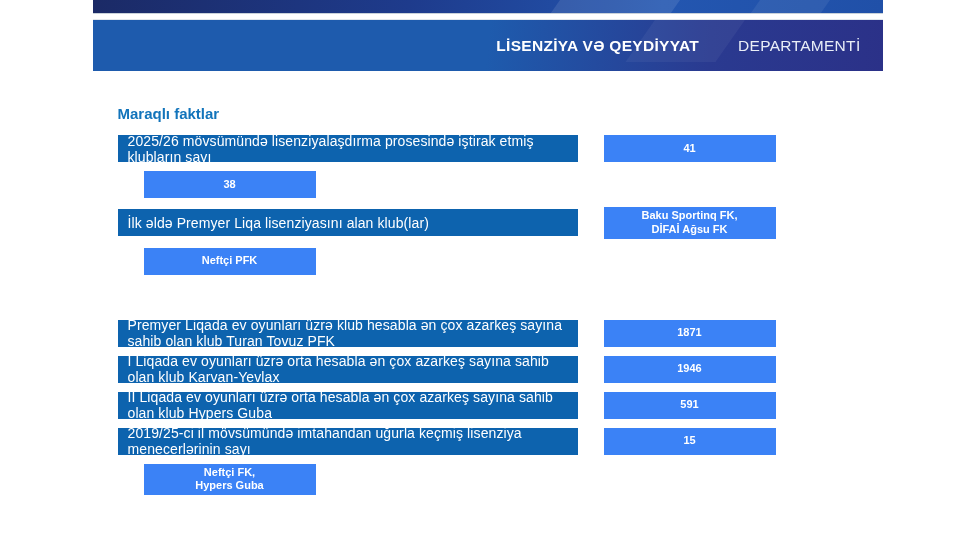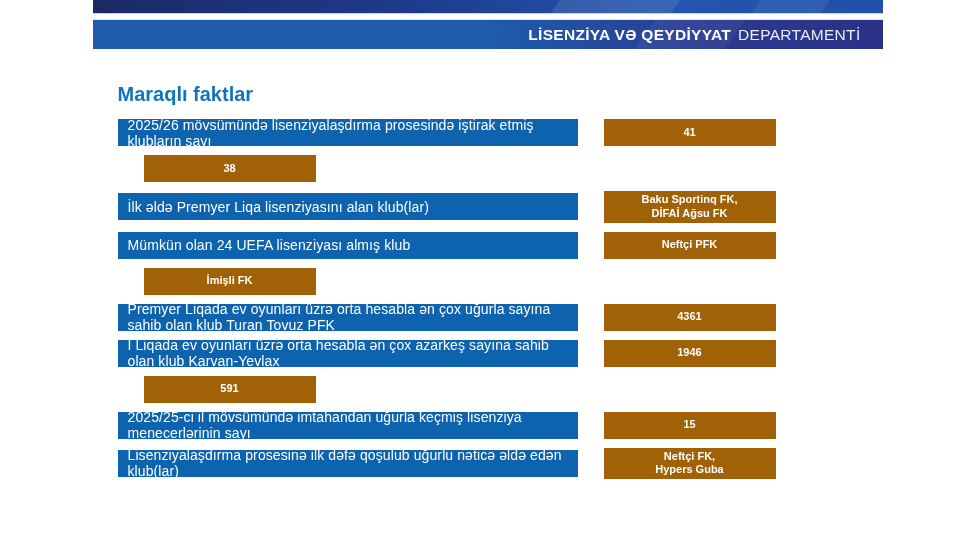--- a/index.html
+++ b/index.html
@@ -16,47 +16,47 @@
     position:absolute; top:-10px; height:40px; width:120px;
     background:rgba(255,255,255,0.10); transform:skewX(-35deg);
   }
   .top-band .swoosh1 { right:210px; }
   .top-band .swoosh2 { right:60px; width:70px; background:rgba(255,255,255,0.07); }
 
   .white-strip { height:7px; background:#ffffff;
                  border-top:1px solid #c9d2da; border-bottom:1px solid #e2e7ec; }
 
   .header-band {
-    position:relative; height:29px; overflow:hidden;
+    position:relative; height:51px; overflow:hidden;
     background:linear-gradient(95deg,#1e5bad 0%,#1e5bad 50%,#2a3a90 78%,#2b3188 100%);
     display:flex; align-items:center; justify-content:flex-end;
-    padding-right:22px; color:#ffffff; white-space:nowrap;
+    padding-right:22px; color:#ffffff; white-space:nowrap;gap:32px;
   }
   .header-band .swoosh3 {
     position:absolute; top:-8px; right:150px; height:50px; width:90px;
     background:rgba(255,255,255,0.05); transform:skewX(-35deg);
   }
   .dept-bold { font-weight:bold; font-size:15.5px; letter-spacing:0.3px; }
   .dept-reg  { font-weight:400; font-size:15.5px; margin-left:7px; color:#e9eef7;
                letter-spacing:0.3px;text-align:right; }
 
   
   .content { padding:34px 0 0 25px; }
-  .page-title { font-size:20px; font-weight:bold; color:#1274bb; margin-bottom:13px; }
+  .page-title { font-size:15px; font-weight:bold; color:#1274bb; margin-bottom:13px; }
 
   .facts { display:flex; flex-direction:column; gap:9px; }
   .fact-row { display:flex; align-items:center; min-height:27px; }
   .fact-label {
     width:460px; height:27px; background:#0d63ae; color:#ffffff;
     display:flex; align-items:center; padding-left:10px;
     font-size:14px; letter-spacing:0.1px;
   }
   .fact-gap { width:26px; flex:none; }
   .fact-value {
-    width:172px; min-height:27px; background:#a16207; color:#ffffff;
+    width:172px; min-height:27px; background:#3b82f6; color:#ffffff;
     font-weight:bold; font-size:11px; line-height:1.25;
     display:flex; align-items:center; justify-content:center;
     text-align:center; white-space:pre-line; padding:2px 4px;
   }
 </style>
 </head>
 <body>
 
 <div class="slide">
 
@@ -90,55 +90,53 @@
       </div>
 
       <div class="fact-row">
         <div class="fact-label">İlk əldə Premyer Liqa lisenziyasını alan klub(lar)</div>
         <div class="fact-gap"></div>
         <div class="fact-value">Baku Sportinq FK,
 DİFAİ Ağsu FK</div>
       </div>
 
       <div class="fact-row">
-        <div class="fact-label">Mümkün olan 24 UEFA lisenziyası almış klub</div>
         <div class="fact-gap"></div>
         <div class="fact-value">Neftçi PFK</div>
       </div>
 
       <div class="fact-row">
         <div class="fact-gap"></div>
-        <div class="fact-value">İmişli FK</div>
       </div>
 
       <div class="fact-row">
-        <div class="fact-label">Premyer Liqada ev oyunları üzrə orta hesabla ən çox uğurla sayına sahib olan klub Turan Tovuz PFK</div>
+        <div class="fact-label">Premyer Liqada ev oyunları üzrə klub hesabla ən çox azarkeş sayına sahib olan klub Turan Tovuz PFK</div>
         <div class="fact-gap"></div>
-        <div class="fact-value">4361</div>
+        <div class="fact-value">1871</div>
       </div>
 
       <div class="fact-row">
         <div class="fact-label">I Liqada ev oyunları üzrə orta hesabla ən çox azarkeş sayına sahib olan klub Karvan-Yevlax</div>
         <div class="fact-gap"></div>
         <div class="fact-value">1946</div>
       </div>
 
       <div class="fact-row">
+        <div class="fact-label">II Liqada ev oyunları üzrə orta hesabla ən çox azarkeş sayına sahib olan klub Hypers Guba</div>
         <div class="fact-gap"></div>
         <div class="fact-value">591</div>
       </div>
 
       <div class="fact-row">
-        <div class="fact-label">2025/25-ci il mövsümündə imtahandan uğurla keçmiş lisenziya menecerlərinin sayı</div>
+        <div class="fact-label">2019/25-ci il mövsümündə imtahandan uğurla keçmiş lisenziya menecerlərinin sayı</div>
         <div class="fact-gap"></div>
         <div class="fact-value">15</div>
       </div>
 
       <div class="fact-row">
-        <div class="fact-label">Lisenziyalaşdırma prosesinə ilk dəfə qoşulub uğurlu nəticə əldə edən klub(lar)</div>
         <div class="fact-gap"></div>
         <div class="fact-value">Neftçi FK,
 Hypers Guba</div>
       </div>
 
     </div>
   </div>
 </div>
 
 </body></html>

